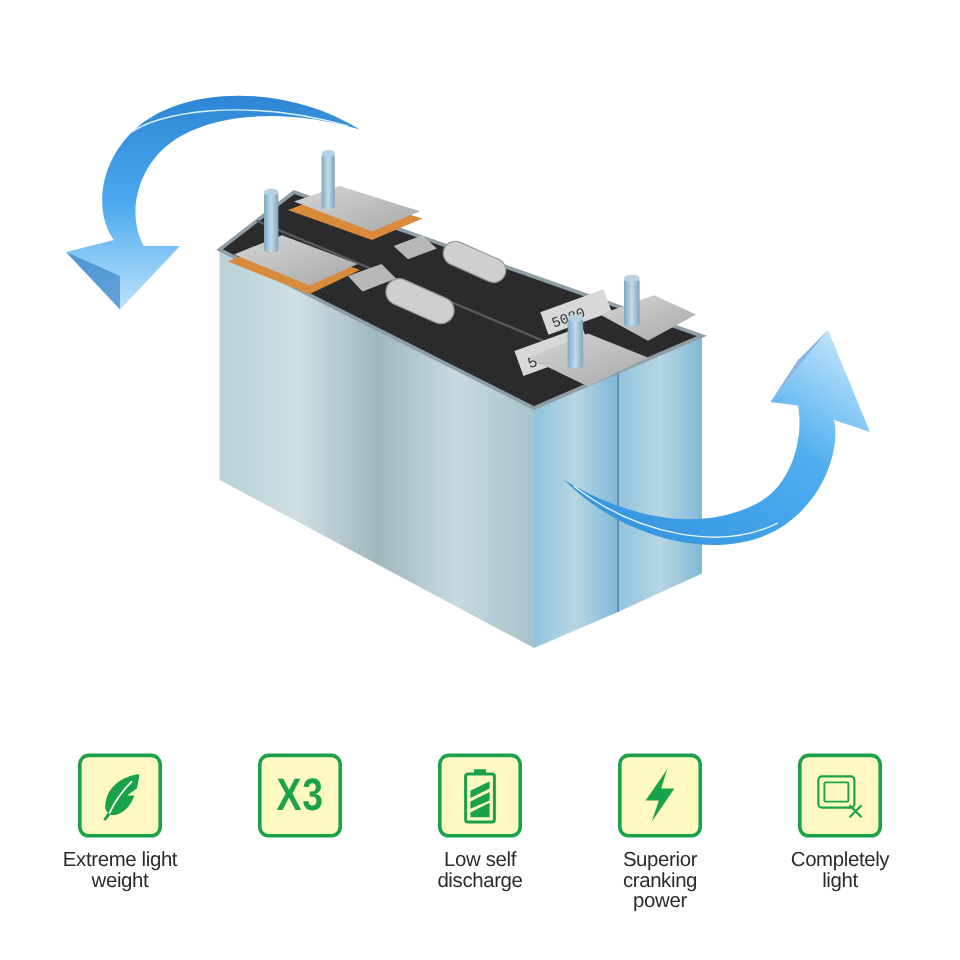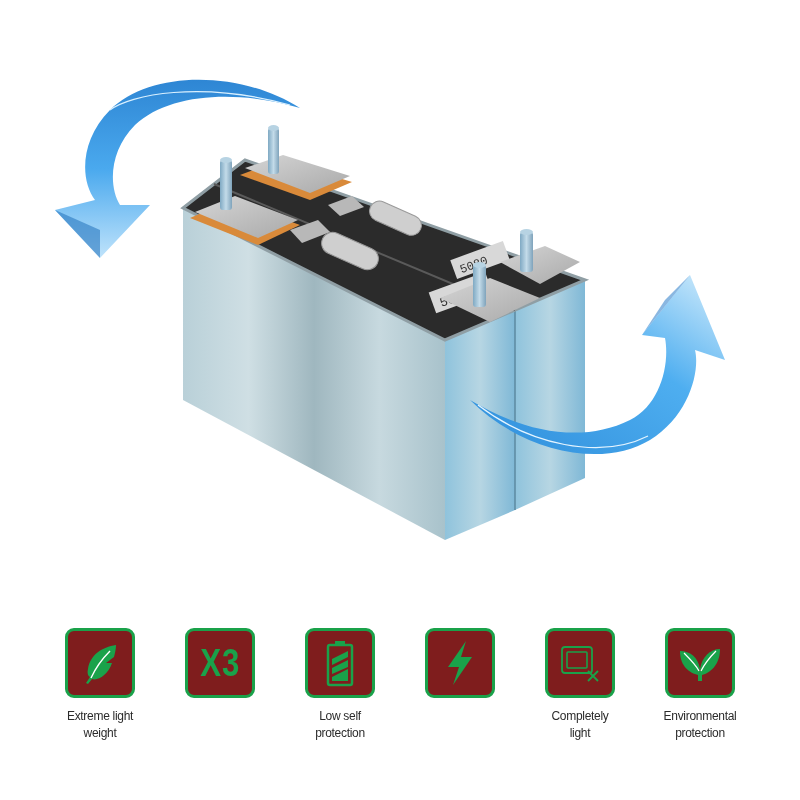--- a/index.html
+++ b/index.html
@@ -1,23 +1,23 @@
 <!DOCTYPE html>
 <html><head>
   <meta charset="utf-8">
   <style>
     html, body { margin: 0; padding: 0; background: #ffffff; }
     body { width: 800px; height: 800px; position: relative; overflow: hidden; font-family: "Liberation Sans", "DejaVu Sans", sans-serif; }
     .stage { position: absolute; left: 0; top: 0; width: 800px; height: 600px; }
     .stage svg { position: absolute; left: 0; top: 0; }
     .features { position: absolute; left: 40px; top: 628px; width: 720px; height: 140px; display: flex; justify-content: space-between; }
     .feature { width: 120px; display: flex; flex-direction: column; align-items: center; }
-    .icon-box { width: 70px; height: 70px; box-sizing: border-box; border: 3px solid #1aa24a; border-radius: 9px; display: flex; align-items: center; justify-content: center; background: #7f1d1d; }
+    .icon-box { width: 70px; height: 70px; box-sizing: border-box; border: 3px solid #1aa24a; border-radius: 9px; display: flex; align-items: center; justify-content: center; background: #fef9c3; }
     .icon-box svg { display: block; }
-    .label { margin-top: 10px; text-align: center; font-size: 12px; line-height: 17px; color: #2b2b2b; letter-spacing: -0.3px; white-space: pre-line; }
+    .label { margin-top: 10px; text-align: center; font-size: 17px; line-height: 17px; color: #2b2b2b; letter-spacing: -0.3px; white-space: pre-line; }
     .x3 { font-family: "Liberation Sans", "DejaVu Sans", sans-serif; font-weight: bold; font-size: 38px; color: #1aa24a; letter-spacing: 1px; transform: scaleX(0.82); line-height: 1; }
   </style>
 </head>
 <body>
 
 <div class="stage">
   <svg width="800" height="600" viewBox="0 0 800 600">
     <defs>
       <linearGradient id="bodyGrad" x1="0" y1="0" x2="1" y2="0">
         <stop offset="0" stop-color="#b9d0d8"></stop>
@@ -138,50 +138,39 @@
     <div class="icon-box">
       <svg width="44" height="48" viewBox="0 0 44 48">
         <rect x="17" y="2" width="10" height="4" fill="#1aa24a"></rect>
         <rect x="10" y="6" width="24" height="40" rx="2" fill="none" stroke="#1aa24a" stroke-width="2.5"></rect>
         <polygon points="14,20 30,12 30,18 14,26" fill="#1aa24a"></polygon>
         <polygon points="14,29 30,21 30,28 14,35" fill="#1aa24a"></polygon>
         <polygon points="14,38 30,30 30,42 14,42" fill="#1aa24a"></polygon>
       </svg>
     </div>
     <div class="label">Low self
-protection</div>
+discharge</div>
   </div>
 
   <div class="feature">
     <div class="icon-box">
       <svg width="40" height="48" viewBox="0 0 40 48">
         <polygon points="26,2 8,28 19,28 13,46 32,18 21,18" fill="#1aa24a"></polygon>
       </svg>
     </div>
+    <div class="label">Superior cranking
+power</div>
   </div>
 
   <div class="feature">
     <div class="icon-box">
       <svg width="48" height="44" viewBox="0 0 48 44">
         <rect x="6" y="6" width="30" height="26" rx="3" fill="none" stroke="#1aa24a" stroke-width="1.8"></rect>
         <rect x="11" y="11" width="20" height="16" rx="1" fill="none" stroke="#1aa24a" stroke-width="1.6"></rect>
         <line x1="32" y1="30" x2="42" y2="40" stroke="#1aa24a" stroke-width="1.8"></line>
         <line x1="42" y1="30" x2="32" y2="40" stroke="#1aa24a" stroke-width="1.8"></line>
       </svg>
     </div>
     <div class="label">Completely
 light</div>
   </div>
 
-  <div class="feature">
-    <div class="icon-box">
-      <svg width="48" height="44" viewBox="0 0 48 44">
-        <path d="M22,34 C14,32 4,26 4,10 C14,10 22,16 24,28 Z" fill="#1aa24a"></path>
-        <path d="M26,34 C34,32 44,24 44,8 C34,8 26,16 24,28 Z" fill="#1aa24a"></path>
-        <path d="M22,40 L22,30 L26,30 L26,40 Z" fill="#1aa24a"></path>
-        <path d="M8,12 C14,18 20,24 23,30" stroke="#fff" stroke-width="1.2" fill="none"></path>
-        <path d="M40,10 C34,16 28,24 25,30" stroke="#fff" stroke-width="1.2" fill="none"></path>
-      </svg>
-    </div>
-    <div class="label">Environmental
-protection</div>
-  </div>
 </div>
 
 </body></html>

